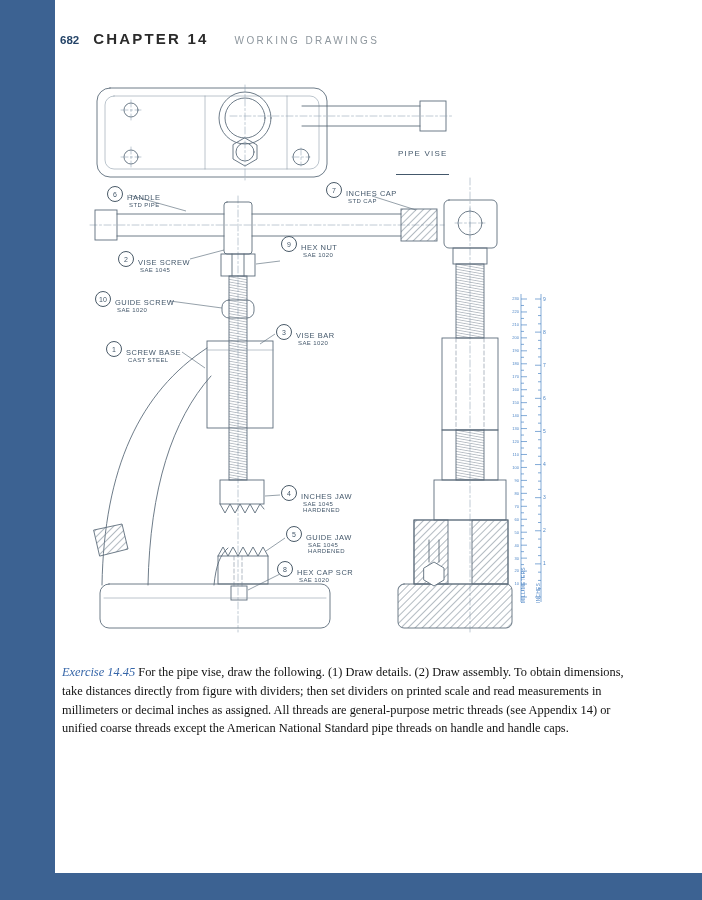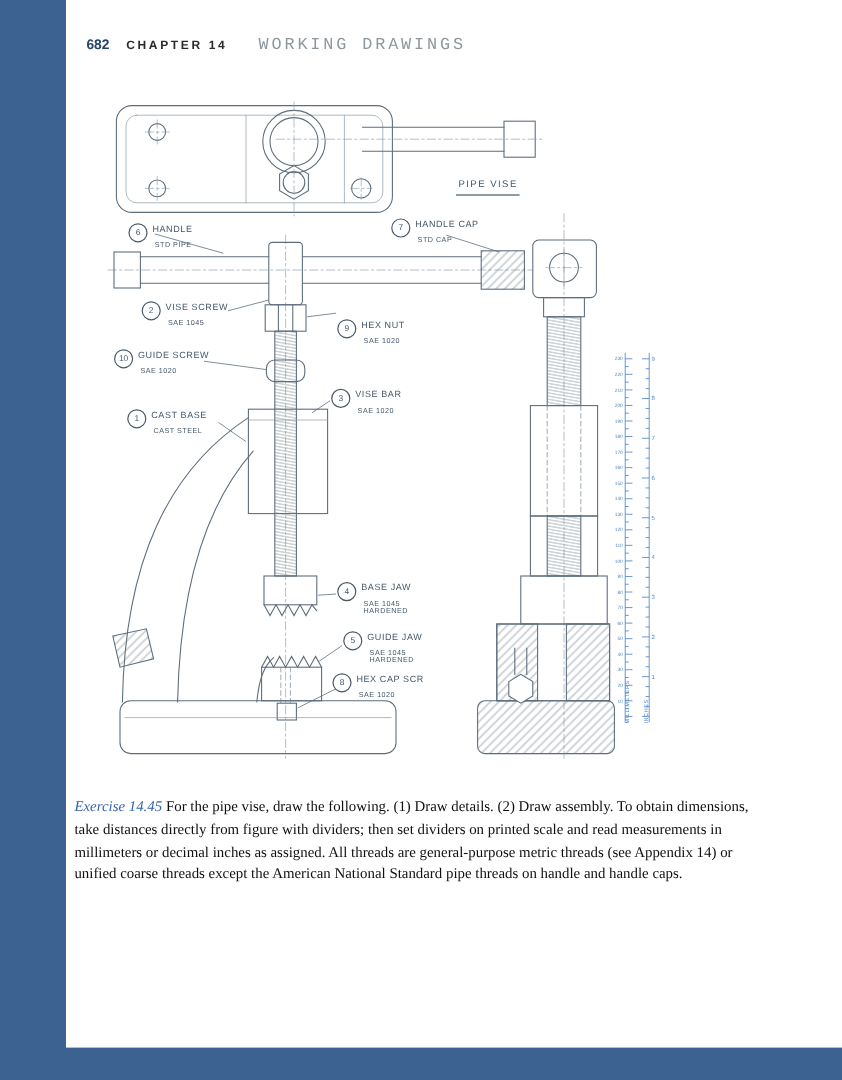--- a/index.html
+++ b/index.html
@@ -10,43 +10,43 @@
     --header-gray:#8e979e;
   }
   html,body{margin:0;padding:0;}
   body{
     width:702px;height:900px;position:relative;background:#fff;overflow:hidden;
     font-family:"Liberation Sans",sans-serif;
   }
   .accent-left{position:absolute;left:0;top:0;width:55px;height:900px;background:var(--accent-bar);}
   .accent-bottom{position:absolute;left:0;top:873px;width:702px;height:27px;background:var(--accent-bar);}
 
-  .header{position:absolute;left:72px;top:30px;display:flex;align-items:baseline;}
+  .header{position:absolute;left:60px;top:30px;display:flex;align-items:baseline;}
   .page-num{font-size:11.5px;font-weight:bold;color:#254468;margin-right:14px;}
-  .chapter{font-size:10px;font-weight:bold;color:#2b2b2b;letter-spacing:2.2px;margin-right:26px;}
-  .book-title{font-size:14px;color:var(--header-gray);letter-spacing:2.4px;font-family:Liberation Mono, monospace;}
+  .chapter{font-size:15px;font-weight:bold;color:#2b2b2b;letter-spacing:2.2px;margin-right:26px;}
+  .book-title{font-size:10px;color:var(--header-gray);letter-spacing:2.4px;}
 
   .figure-area{position:absolute;left:0;top:0;width:702px;height:900px;}
   svg{position:absolute;left:0;top:0;}
   svg .s{stroke:var(--drawing-line);stroke-width:0.9;fill:none;stroke-linecap:round;}
   svg .cl{stroke:#8ba0b0;stroke-width:0.55;stroke-dasharray:7 2.5 2 2.5;fill:none;}
   svg .hid{stroke:#7c8c9a;stroke-width:0.6;stroke-dasharray:4 2.5;fill:none;}
   svg .lt{stroke:#8495a3;stroke-width:0.55;fill:none;}
   svg .ldr{stroke:#5d6d7c;stroke-width:0.65;fill:none;}
   #ruler-g line{stroke:var(--ruler-blue);stroke-width:0.7;}
   #ruler-g text{fill:var(--ruler-blue);stroke:none;font-family:"Liberation Sans",sans-serif;font-size:4px;}
   #ruler-g text.in{font-size:5px;}
   #ruler-g text.ttl{font-size:4.6px;letter-spacing:.5px;}
 
   .fig-title{
-    position:absolute;left:380px;top:149px;font-size:8px;letter-spacing:1.2px;
-    color:#44586b;border-bottom:1px solid #44586b;padding:0 2px 4px 2px;
+    position:absolute;left:396px;top:149px;font-size:8px;letter-spacing:1.2px;
+    color:#44586b;border-bottom:1px solid #44586b;padding:0 2px 16px 2px;
   }
   .callout{position:absolute;color:#44586b;letter-spacing:.5px;}
-  .co-row{display:flex;align-items:flex-start;gap:4px;font-size:7.5px;white-space:nowrap;}
+  .co-row{display:flex;align-items:flex-end;gap:4px;font-size:7.5px;white-space:nowrap;}
   .balloon{
     width:14px;height:14px;border:1px solid #4a5a68;border-radius:50%;
     display:flex;align-items:center;justify-content:center;
     font-size:7px;letter-spacing:0;flex:0 0 auto;background:#fff;color:#44586b;
   }
   .co-sub{font-size:6px;margin-left:22px;letter-spacing:.4px;white-space:nowrap;}
   .co-sub:empty{display:none;}
 
   .exercise{
     position:absolute;left:62px;top:651px;width:582px;
@@ -299,32 +299,32 @@
   <div class="callout" style="left:107px;top:186px">
     <div class="co-row">
         <span class="balloon">6</span>
         <span>HANDLE</span>
       </div>
     <div class="co-sub">STD PIPE</div>
   </div>
   <div class="callout" style="left:326px;top:182px">
     <div class="co-row">
         <span class="balloon">7</span>
-        <span>HANDLE CAP</span>
+        <span>INCHES CAP</span>
       </div>
     <div class="co-sub">STD CAP</div>
   </div>
   <div class="callout" style="left:118px;top:251px">
     <div class="co-row">
         <span class="balloon">2</span>
         <span>VISE SCREW</span>
       </div>
     <div class="co-sub">SAE 1045</div>
   </div>
-  <div class="callout" style="left:281px;top:266px">
+  <div class="callout" style="left:281px;top:236px">
     <div class="co-row">
         <span class="balloon">9</span>
         <span>HEX NUT</span>
       </div>
     <div class="co-sub">SAE 1020</div>
   </div>
   <div class="callout" style="left:95px;top:291px">
     <div class="co-row">
         <span class="balloon">10</span>
         <span>GUIDE SCREW</span>
@@ -334,28 +334,28 @@
   <div class="callout" style="left:276px;top:324px">
     <div class="co-row">
         <span class="balloon">3</span>
         <span>VISE BAR</span>
       </div>
     <div class="co-sub">SAE 1020</div>
   </div>
   <div class="callout" style="left:106px;top:341px">
     <div class="co-row">
         <span class="balloon">1</span>
-        <span>CAST BASE</span>
+        <span>SCREW BASE</span>
       </div>
     <div class="co-sub">CAST STEEL</div>
   </div>
   <div class="callout" style="left:281px;top:485px">
     <div class="co-row">
         <span class="balloon">4</span>
-        <span>BASE JAW</span>
+        <span>INCHES JAW</span>
       </div>
     <div class="co-sub">SAE 1045</div>
     <div class="co-sub">HARDENED</div>
   </div>
   <div class="callout" style="left:286px;top:526px">
     <div class="co-row">
         <span class="balloon">5</span>
         <span>GUIDE JAW</span>
       </div>
     <div class="co-sub">SAE 1045</div>

